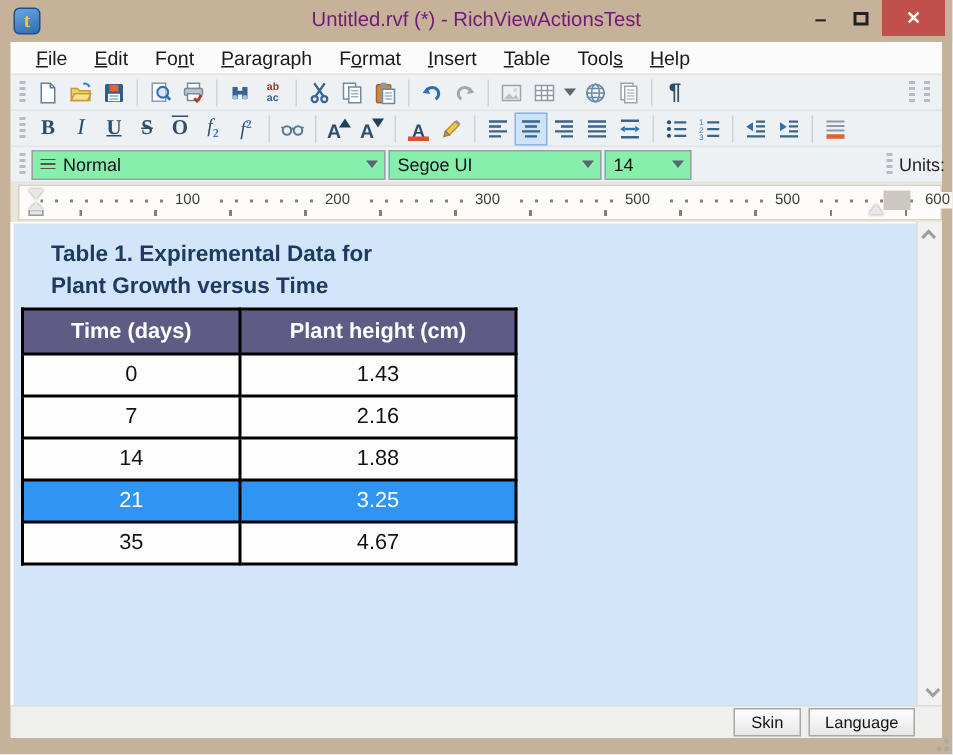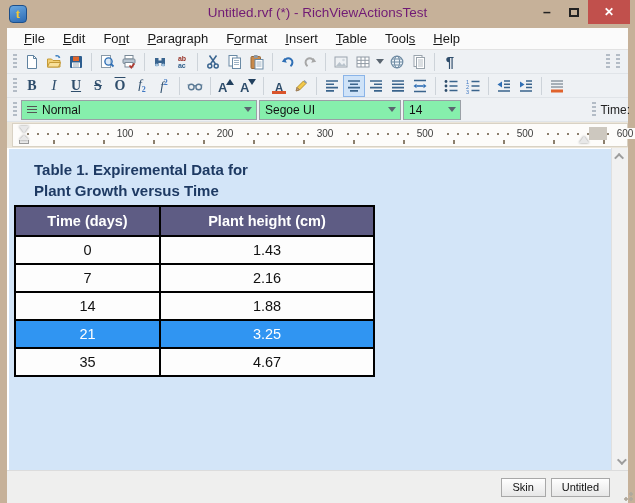--- a/index.html
+++ b/index.html
@@ -90,34 +90,34 @@
   .ind-right { position:absolute; left:566px; bottom:3px; width:0; height:0; border-left:5px solid transparent;
     border-right:5px solid transparent; border-bottom:7px solid #e8e8e8; filter:drop-shadow(0 0 1px #8a8a8a); }
 
   
   .docarea { position:absolute; left:7px; top:148px; width:604px; height:322px; background:#d3e5f8;
     border-left:2px solid #fff; border-top:1px solid #fff; }
   .heading { position:absolute; left:13px; top:10px; font-size:15px; font-weight:bold; color:#1e3a63; line-height:21px;margin-left:12px; }
   .dtable { position:absolute; left:5px; top:56px; border-collapse:collapse; }
   .dtable th, .dtable td { border:2px solid #000; text-align:center; font-size:14.5px; }
   .dtable th { background:#5e5c84; color:#fff; height:30px; font-weight:bold; }
-  .col-time { width:145px; } .col-height { width:214px; }
+  .col-time { width:145px; } .col-height { width:184px; }
   .dtable td { background:#fdfdfd; color:#111; height:28px; }
   .dtable tr.selected td { background:#3095f2; color:#fff; }
 
   
   .vscroll { position:absolute; right:7px; top:148px; width:17px; height:322px; background:#f1f1f1; border-left:1px solid #e0e0e0; }
   .sb-arrow { position:absolute; left:0; width:17px; height:17px; display:flex; align-items:center; justify-content:center; }
   .sb-up { top:0; } .sb-dn { bottom:0; }
   .chev { width:7px; height:7px; border-left:2px solid #9d9d9d; border-top:2px solid #9d9d9d; }
   .chev.up { transform:rotate(45deg) translateY(2px); }
   .chev.dn { transform:rotate(225deg) translateY(2px); }
 
   
-  .statusbar { position:absolute; left:7px; top:470px; width:621px; height:33px; background:#efefee;
+  .statusbar { position:absolute; left:7px; top:470px; width:621px; height:22px; background:#efefee;
     border-top:1px solid #dcdcdc; display:flex; align-items:center; justify-content:flex-end; padding-right:18px; }
   .sbtn { height:19px; min-width:45px; padding:0 10px; margin-left:5px; font-size:11px; color:#111;
     background:linear-gradient(#fefefe,#e7e7e7); border:1px solid #a8a8a8; display:flex; align-items:center; justify-content:center; }
   .resize-grip { position:absolute; right:2px; bottom:2px; width:12px; height:12px;
     background:
       radial-gradient(circle at 10px 10px, #b0a99d 1.5px, transparent 2px),
       radial-gradient(circle at 10px 5px,  #b0a99d 1.5px, transparent 2px),
       radial-gradient(circle at 5px 10px,  #b0a99d 1.5px, transparent 2px); }
 </style>
 </head>
@@ -419,21 +419,21 @@
         </span>
     </div>
     <div class="combo combo-size">
       <span class="cv">14</span>
       <span class="arrow">
           <span class="caret-down"></span>
         </span>
     </div>
     <div class="tb3-spacer"></div>
     <div class="grip"></div>
-    <div class="units">Time:</div>
+    <div class="units">Units:</div>
   </div>
 
   <div class="ruler">
     <div class="ruler-strip">
       <div class="dots"></div>
       <div class="ticks50"></div>
       <span class="rlabel" style="left:97px">100</span>
       <span class="rlabel" style="left:197px">200</span>
       <span class="rlabel" style="left:297px">300</span>
       <span class="rlabel" style="left:397px">500</span>
@@ -488,17 +488,17 @@
     <div class="sb-arrow sb-up">
         <span class="chev up"></span>
       </div>
     <div class="sb-arrow sb-dn">
         <span class="chev dn"></span>
       </div>
   </div>
 
   <div class="statusbar">
     <div class="sbtn">Skin</div>
-    <div class="sbtn">Untitled</div>
+    <div class="sbtn">Language</div>
   </div>
   <div class="resize-grip"></div>
 
 </div>
 
 </body></html>

